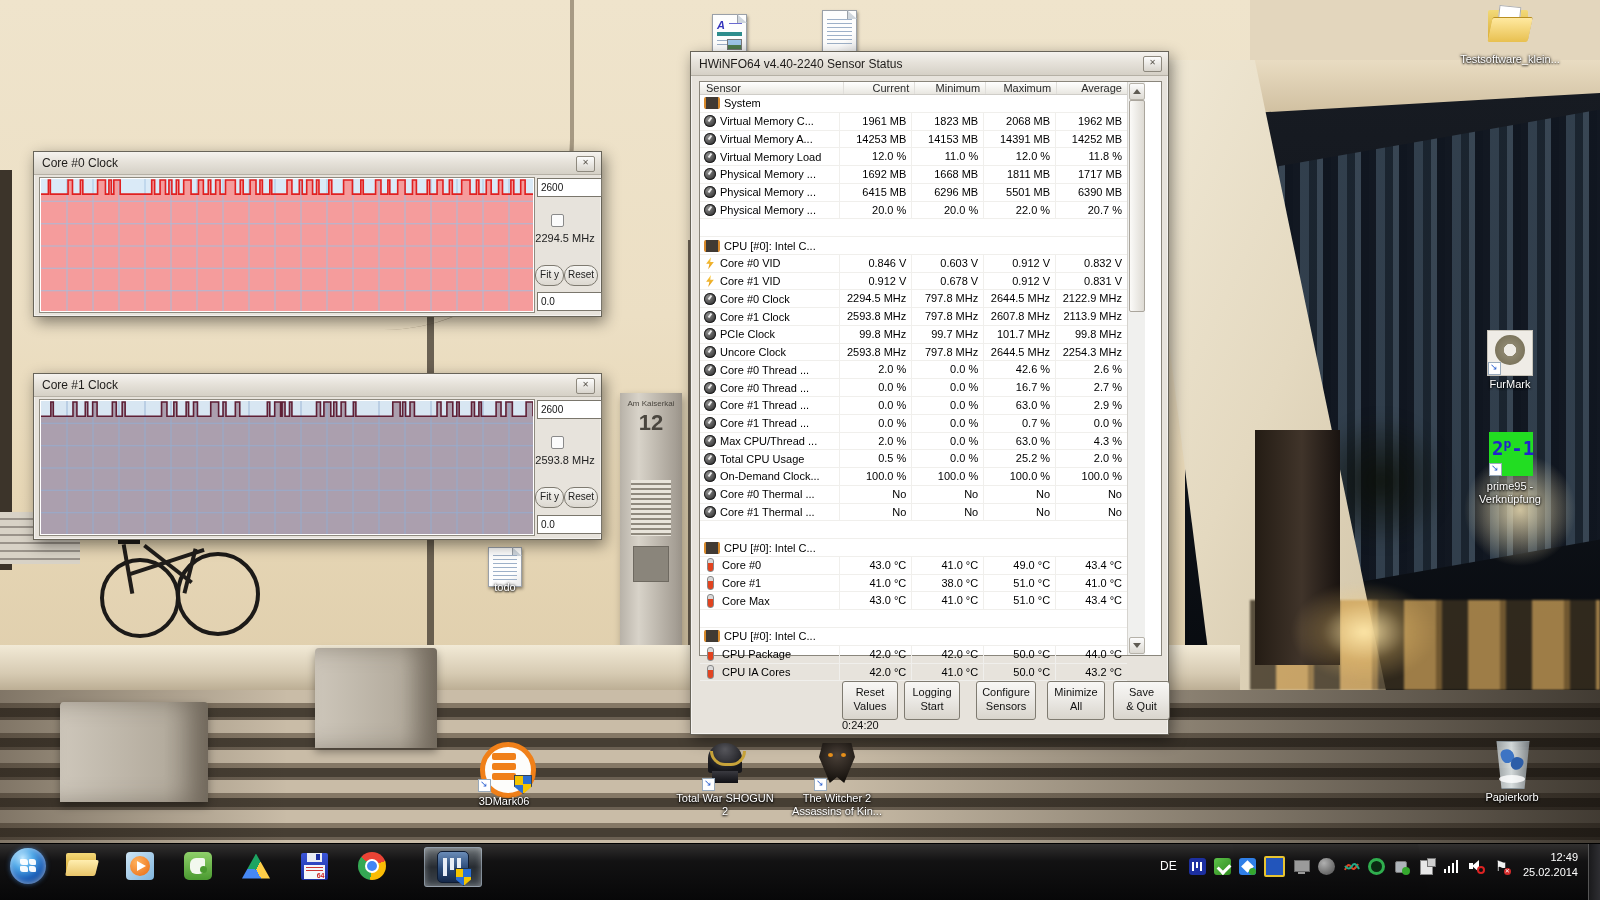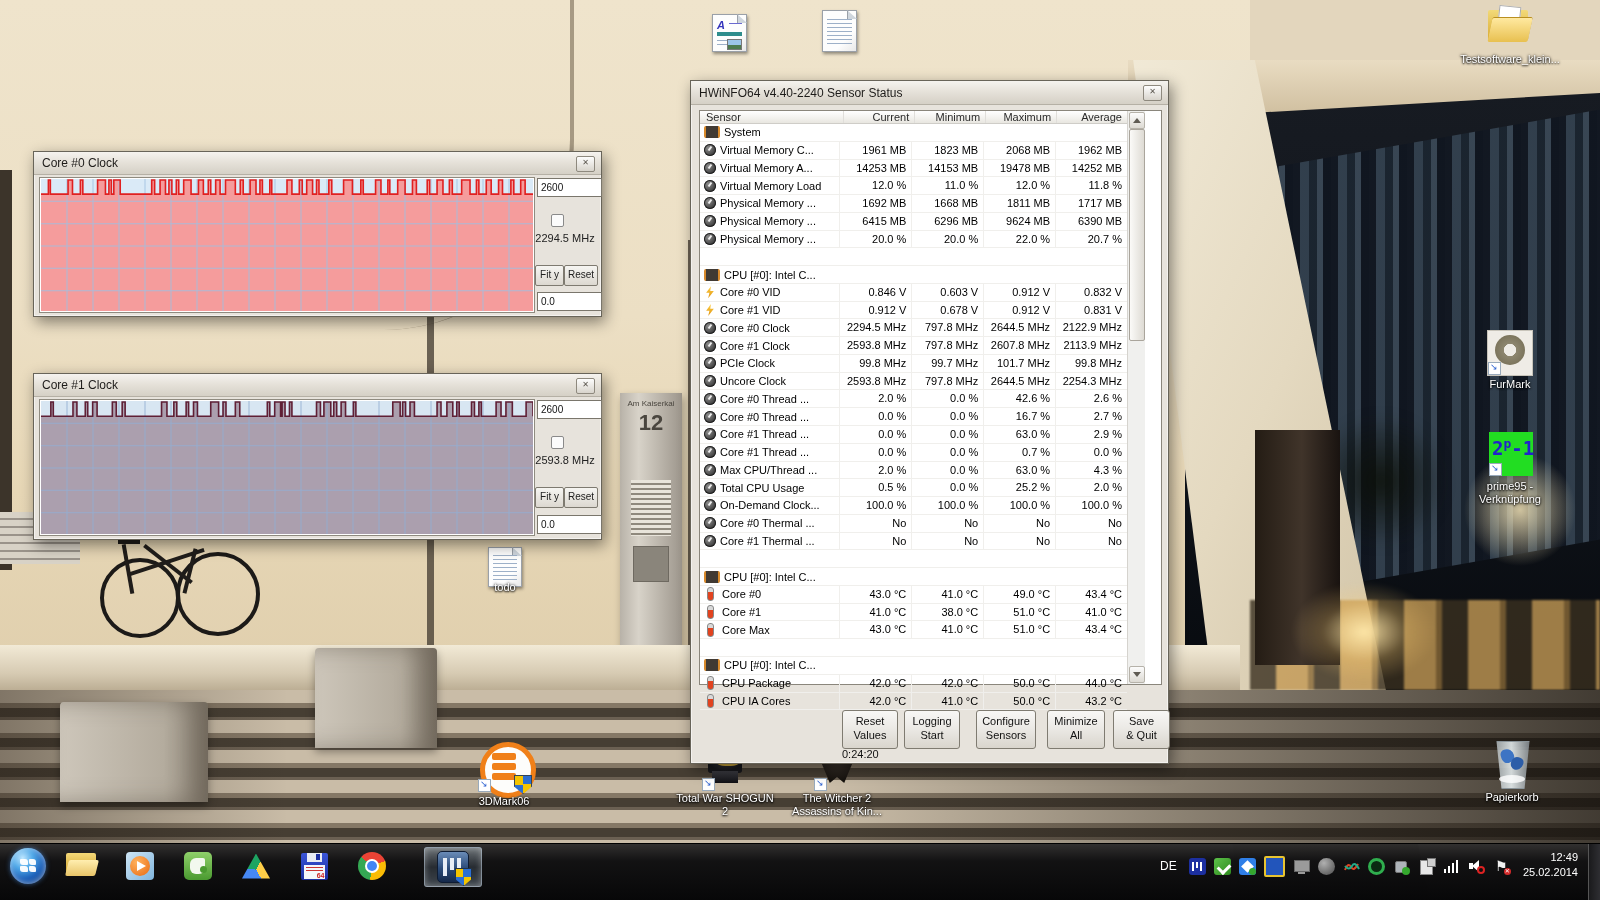--- a/index.html
+++ b/index.html
@@ -78,21 +78,21 @@
     font-size:8px;line-height:12px;text-align:center;color:#5a564e;}
 
   
   .plotframe{position:absolute;border:1px solid #8f8b80;background:#fff;padding:1px;}
   .plot{position:relative;width:100%;height:100%;}
   .gw-input{position:absolute;width:57px;height:15px;background:#fff;border:1px solid #7a766c;
     font-size:10px;padding:1px 3px;color:#111;}
   .gw-check{position:absolute;width:11px;height:11px;background:#fbfbfb;border:1px solid #8a8a8a;border-radius:2px;}
   .gw-label{position:absolute;font-size:11px;color:#222;text-align:center;width:62px;}
   .gw-btn{position:absolute;height:19px;background:linear-gradient(180deg,#f6f5f2,#dcd8d0);
-    border:1px solid #7e7a70;border-radius:2px;font-size:10px;text-align:center;line-height:17px;color:#222;}
+    border:1px solid #7e7a70;border-radius:10px;font-size:10px;text-align:center;line-height:17px;color:#222;}
 
   
   #hwinfo .tablewrap{position:absolute;left:8px;top:29px;width:461px;height:573px;
     background:#fff;border:1px solid #8a867c;display:flex;}
   .tbl{width:427px;display:flex;flex-direction:column;}
   .thead{display:flex;height:19px;border-bottom:1px solid #cfcdc8;
     background:linear-gradient(180deg,#ffffff,#f2f1ed 60%,#e8e6e0);}
   .th{font-size:11px;color:#2a2a2a;border-right:1px solid #e0deda;display:flex;align-items:center;}
   .th.sensor{width:146px;padding-left:6px;}
   .th.num{width:69px;justify-content:flex-end;padding-right:5px;}
@@ -340,21 +340,21 @@
       </svg>
   </div>
   <input class="gw-input" style="left: 503px; top: 26px;" readonly="" value="2600">
   <div class="gw-check" style="left:517px;top:62px;"></div>
   <div class="gw-label" style="left:500px;top:80px;">2593.8 MHz</div>
   <div class="gw-btn" style="left:501px;top:113px;width:27px;">Fit y</div>
   <div class="gw-btn" style="left:530px;top:113px;width:32px;">Reset</div>
   <input class="gw-input" style="left: 503px; top: 141px;" readonly="" value="0.0">
 </div>
 
-<div class="win" id="hwinfo" style="left:690px;top:80px;width:477px;height:682px;">
+<div class="win" id="hwinfo" style="left:690px;top:51px;width:477px;height:682px;">
   <div class="titlebar" style="height:23px;">
     <span class="title-text">HWiNFO64 v4.40-2240 Sensor Status</span>
   </div>
   <div class="closebox">✕</div>
 
   <div class="tablewrap">
     <div class="tbl">
       <div class="thead">
         <div class="th sensor">Sensor</div>
         <div class="th num">Current</div>
@@ -379,21 +379,21 @@
             <div class="c-num">2068 MB</div>
             <div class="c-num">1962 MB</div>
           </div>
           <div class="srow">
             <div class="c-sensor">
               <span class="ric ic-gauge"></span>
               <span class="sectionlbl">Virtual Memory A...</span>
             </div>
             <div class="c-num">14253 MB</div>
             <div class="c-num">14153 MB</div>
-            <div class="c-num">19478 MB</div>
+            <div class="c-num">14391 MB</div>
             <div class="c-num">14252 MB</div>
           </div>
           <div class="srow">
             <div class="c-sensor">
               <span class="ric ic-gauge"></span>
               <span class="sectionlbl">Virtual Memory Load</span>
             </div>
             <div class="c-num">12.0 %</div>
             <div class="c-num">11.0 %</div>
             <div class="c-num">12.0 %</div>
@@ -409,21 +409,21 @@
             <div class="c-num">1811 MB</div>
             <div class="c-num">1717 MB</div>
           </div>
           <div class="srow">
             <div class="c-sensor">
               <span class="ric ic-gauge"></span>
               <span class="sectionlbl">Physical Memory ...</span>
             </div>
             <div class="c-num">6415 MB</div>
             <div class="c-num">6296 MB</div>
-            <div class="c-num">9624 MB</div>
+            <div class="c-num">5501 MB</div>
             <div class="c-num">6390 MB</div>
           </div>
           <div class="srow">
             <div class="c-sensor">
               <span class="ric ic-gauge"></span>
               <span class="sectionlbl">Physical Memory ...</span>
             </div>
             <div class="c-num">20.0 %</div>
             <div class="c-num">20.0 %</div>
             <div class="c-num">22.0 %</div>

